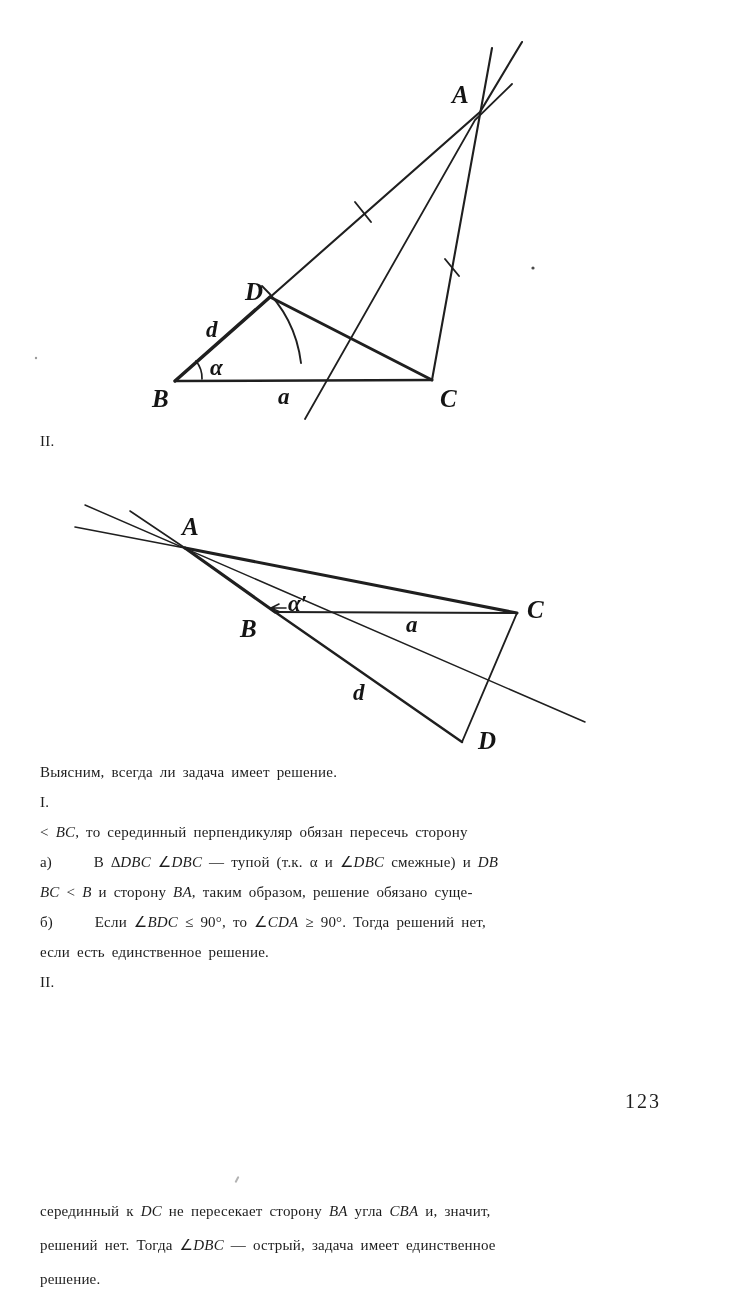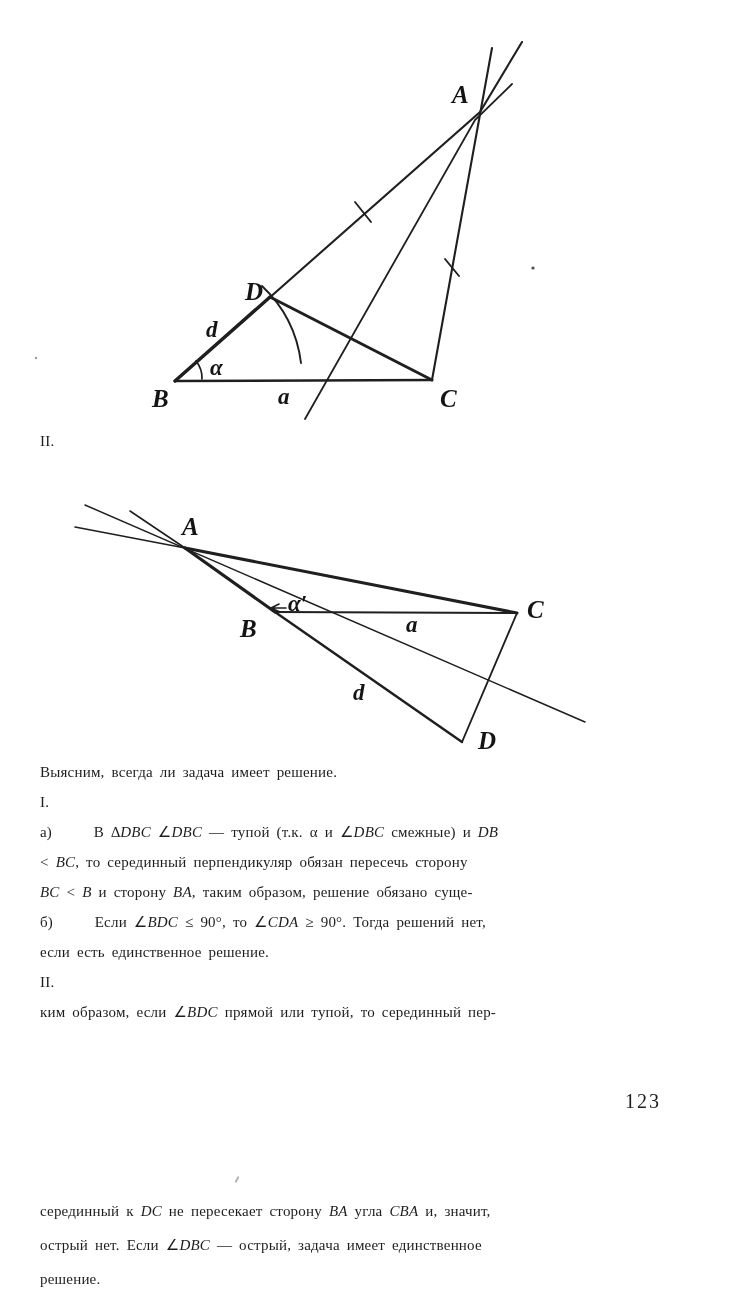--- a/index.html
+++ b/index.html
@@ -103,32 +103,31 @@
     <text x="527" y="118">C</text>
     <text x="478" y="249">D</text>
     <text class="small" x="288" y="111">α′</text>
     <text class="small" x="406" y="132">a</text>
     <text class="small" x="353" y="200">d</text>
   </svg>
 
   <div id="block-main" class="textblock">
     <div class="tl"><span>Выясним, всегда ли задача имеет решение.</span></div>
     <div class="tl"><span>I.</span></div>
+    <div class="tl"><span>&lt; </span><span class="mi">BC</span><span>, то серединный перпендикуляр обязан пересечь сторону</span></div>
     <div class="tl"><span>а)      В ∆</span><span class="mi">DBC</span><span> ∠</span><span class="mi">DBC</span><span> — тупой (т.к. α и ∠</span><span class="mi">DBC</span><span> смежные) и </span><span class="mi">DB</span></div>
-    <div class="tl"><span>&lt; </span><span class="mi">BC</span><span>, то серединный перпендикуляр обязан пересечь сторону</span></div>
     <div class="tl"><span class="mi">BC</span><span> &lt; </span><span class="mi">B</span><span> и сторону </span><span class="mi">BA</span><span>, таким образом, решение обязано суще-</span></div>
     <div class="tl"><span>б)      Если ∠</span><span class="mi">BDC</span><span> ≤ 90°, то ∠</span><span class="mi">CDA</span><span> ≥ 90°. Тогда решений нет,</span></div>
     <div class="tl"><span>если есть единственное решение.</span></div>
     <div class="tl"><span>II.</span></div>
-    <div class="tl"><span>ким образом, если ∠</span><span class="mi">BDC</span><span> прямой или тупой, то серединный пер-</span></div>
   </div>
 
   <div id="page-number">123</div>
 
   <div class="scan-mark"></div>
 
   <div id="block-bottom" class="textblock">
     <div class="tl"><span>серединный к </span><span class="mi">DC</span><span> не пересекает сторону </span><span class="mi">BA</span><span> угла </span><span class="mi">CBA</span><span> и, значит,</span></div>
-    <div class="tl"><span>острый нет. Если ∠</span><span class="mi">DBC</span><span> — острый, задача имеет единственное</span></div>
+    <div class="tl"><span>решений нет. Тогда ∠</span><span class="mi">DBC</span><span> — острый, задача имеет единственное</span></div>
     <div class="tl"><span>решение.</span></div>
   </div>
 
 </div>
 
 </body></html>

